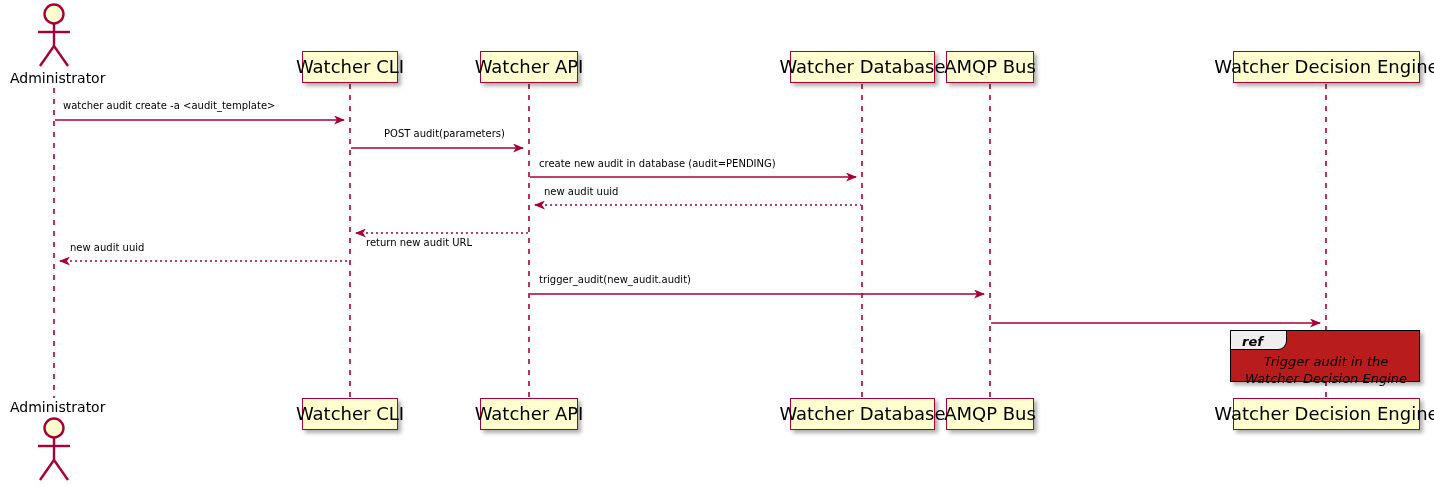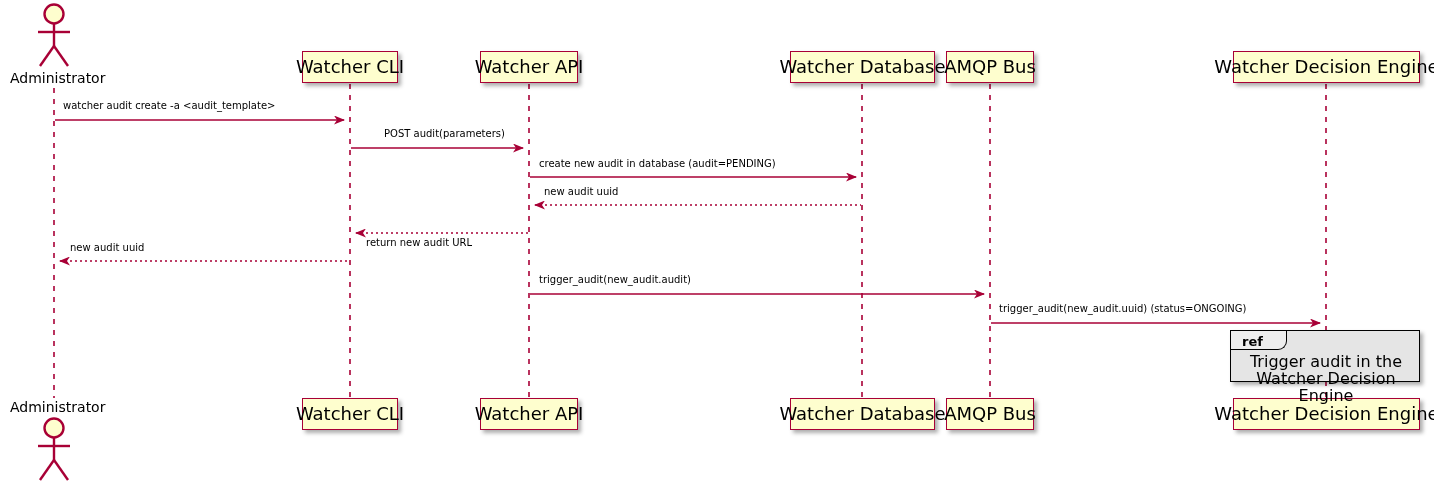--- a/index.html
+++ b/index.html
@@ -50,44 +50,45 @@
   .msg-label {
     position: absolute;
     font-size: 10px;
     color: #000000;
     white-space: nowrap;
     line-height: 1;
   }
   .ref-box {
     position: absolute;
     box-sizing: border-box;
-    background: #e5e5e5;
+    background: #b91c1c;
     border: 1.5px solid #000000;
     box-shadow: 3px 3px 4px rgba(0,0,0,0.32);
+    font-style: italic;
   }
   .ref-tab {
     position: absolute;
     left: 0;
     top: 0;
     height: 19px;
     box-sizing: border-box;
     background: #EEEEEE;
     border-right: 1.5px solid #000000;
     border-bottom: 1.5px solid #000000;
   }
   .ref-tab-label {
     position: absolute;
     font-size: 13px;
     font-weight: bold;
     color: #000000;
     line-height: 1;
   }
   .ref-body {
     position: absolute;
-    font-size: 16px;
+    font-size: 13px;
     color: #000000;
     line-height: 17px;
     text-align: center;
     white-space: pre-line;
   }
 </style>
 </head>
 <body>
 
 <div id="diagram">
@@ -159,21 +160,20 @@
   <div class="participant" style="left:946px; top:398px; width:88px;">AMQP Bus</div>
   <div class="participant" style="left:1233px; top:398px; width:187px;">Watcher Decision Engine</div>
 
   <div class="msg-label" style="left:63px; top:101px;">watcher audit create -a &lt;audit_template&gt;</div>
   <div class="msg-label" style="left:360px; top:129px;margin-left:24px;">POST audit(parameters)</div>
   <div class="msg-label" style="left:539px; top:159px;">create new audit in database (audit=PENDING)</div>
   <div class="msg-label" style="left:544px; top:187px;">new audit uuid</div>
   <div class="msg-label" style="left:366px; top:215px;margin-top:23px;">return new audit URL</div>
   <div class="msg-label" style="left:70px; top:243px;">new audit uuid</div>
   <div class="msg-label" style="left:539px; top:275px;">trigger_audit(new_audit.audit)</div>
-  <div class="msg-label" style="left:999px; top:304px;">trigger_audit(new_audit.uuid) (status=ONGOING)</div>
 
   <div class="ref-box" style="left:1230px; top:330px; width:190px; height:52px;">
     <div class="ref-tab" style="width:56px; border-radius:0 0 9px 0;"></div>
     <div class="ref-tab-label" style="left:11px; top:4px;">ref</div>
     <div class="ref-body" style="left:0; top:22px; width:190px;">Trigger audit in the</div>
     <div class="ref-body" style="left:0; top:39px; width:190px;">Watcher Decision Engine</div>
   </div>
 
 </div>
 

